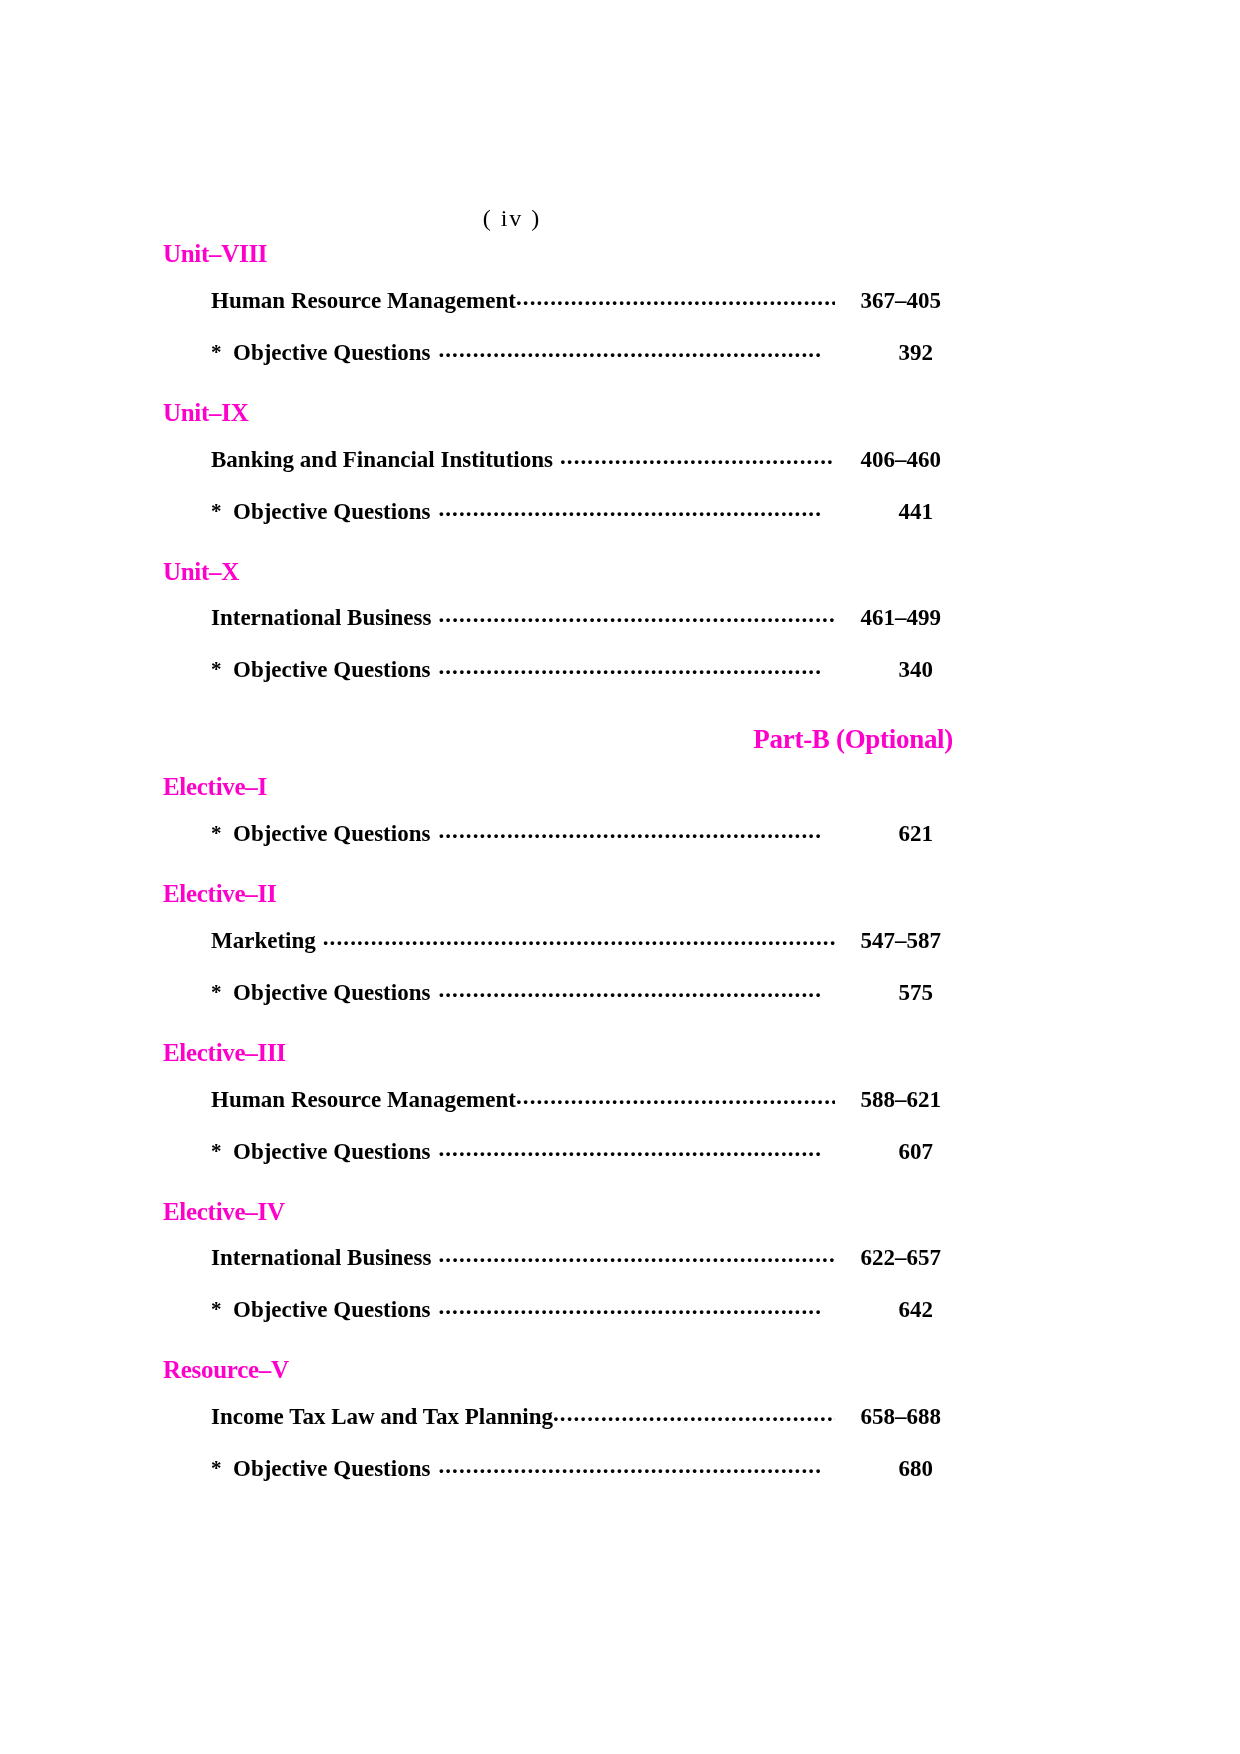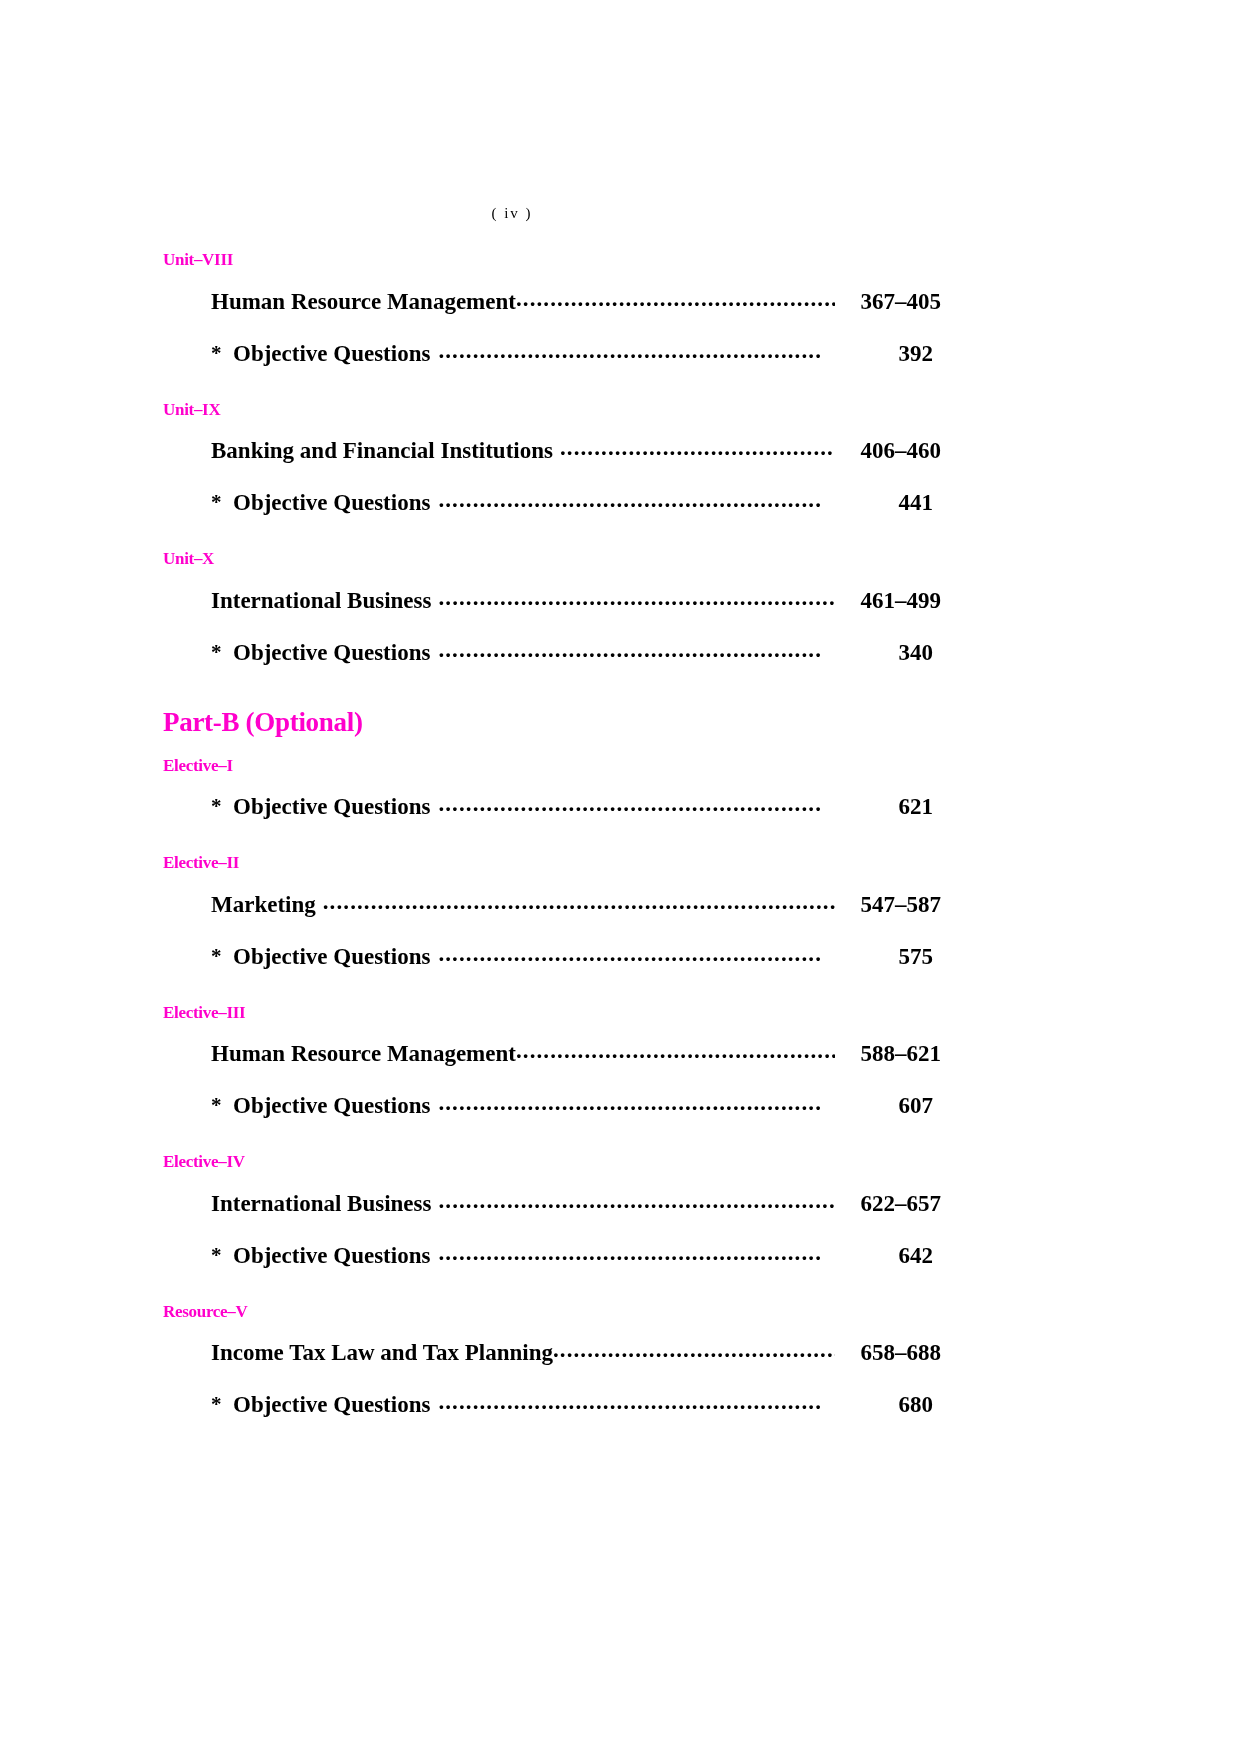--- a/index.html
+++ b/index.html
@@ -25,50 +25,50 @@
     background: #ffffff;
   }
 
   
   .page-folio {
     position: absolute;
     top: 205px;
     left: 0;
     width: 1024px;
     text-align: center;
-    font-size: 15px;
+    font-size: 24px;
     letter-spacing: 2px;
     color: #000;
   }
 
   
   .toc {
     position: absolute;
     top: 238px;
     left: 163px;
     width: 790px;
   }
 
   .section {
     margin-bottom: 6px;
   }
 
   .section-heading {
     font-family: "Liberation Serif", "DejaVu Serif", serif;
     font-weight: bold;
-    font-size: 17px;
+    font-size: 25px;
     color: #FF00CC;
     letter-spacing: -0.3px;
-    margin: 12px 0 2px 0;
+    margin: 2px 0 2px 0;
     padding-top: 14px;
     line-height: 1.15;
   }
 
   .part-heading {
-    text-align: left;
+    text-align: right;
     font-weight: bold;
     font-size: 27px;
     color: #FF00CC;
     margin: 34px 0 18px 0;
     width: 790px;
     letter-spacing: -0.3px;
   }
 
   
   .entry {

